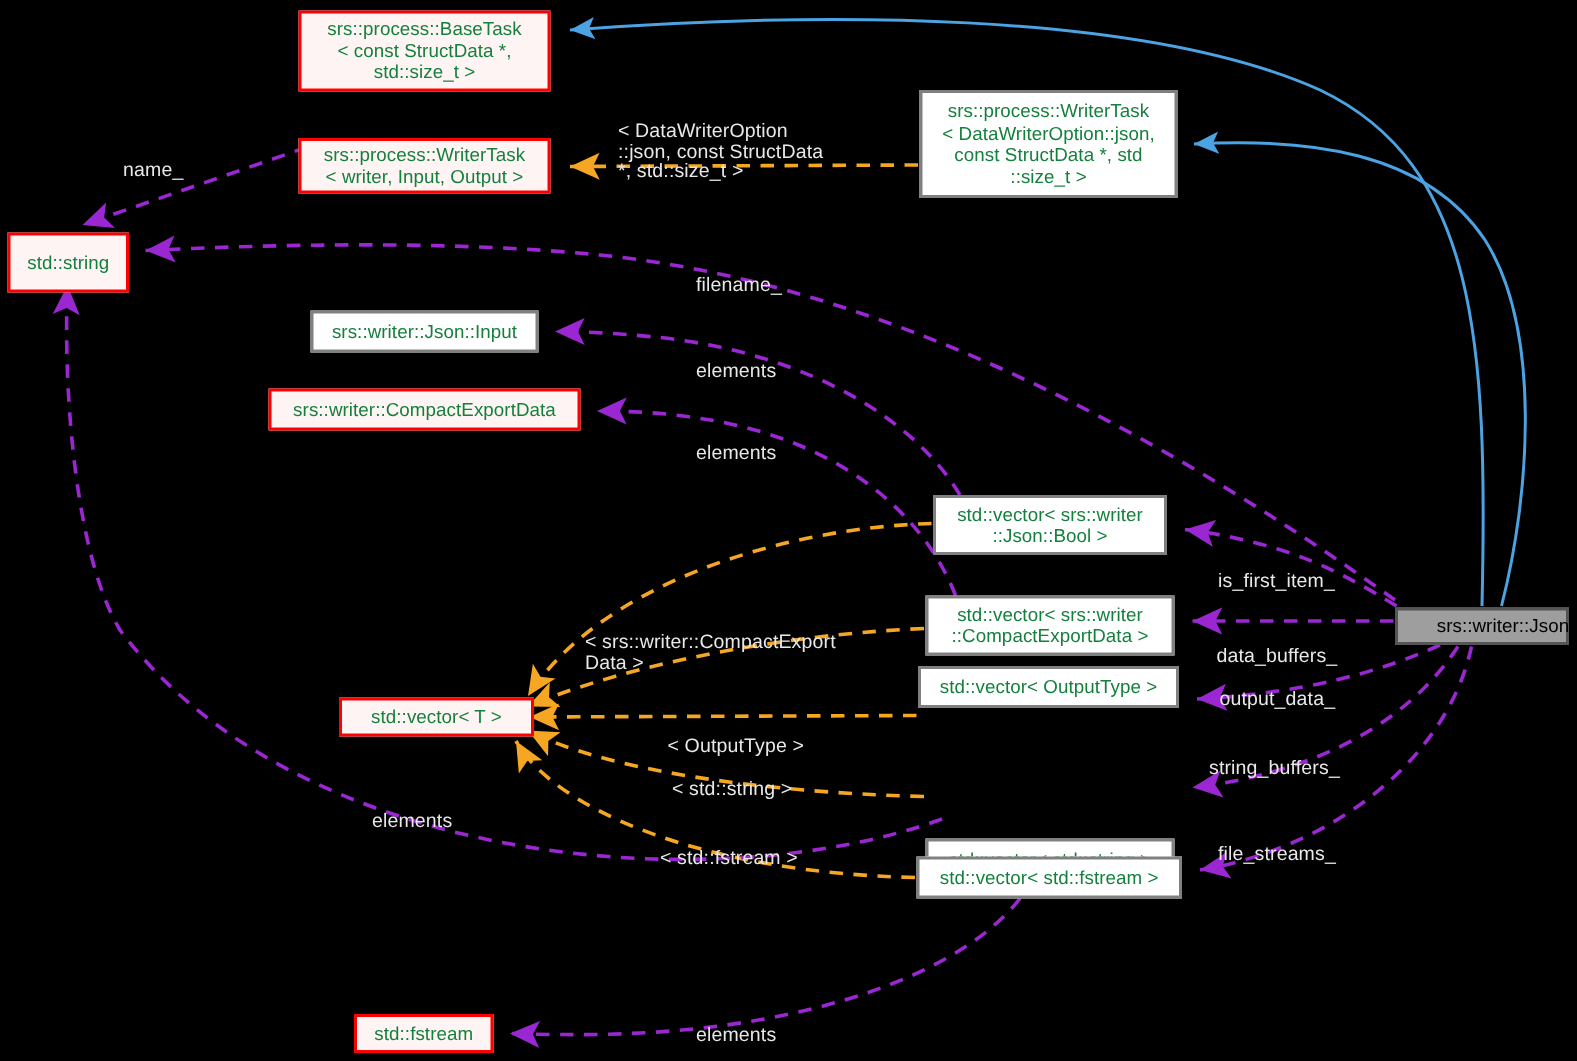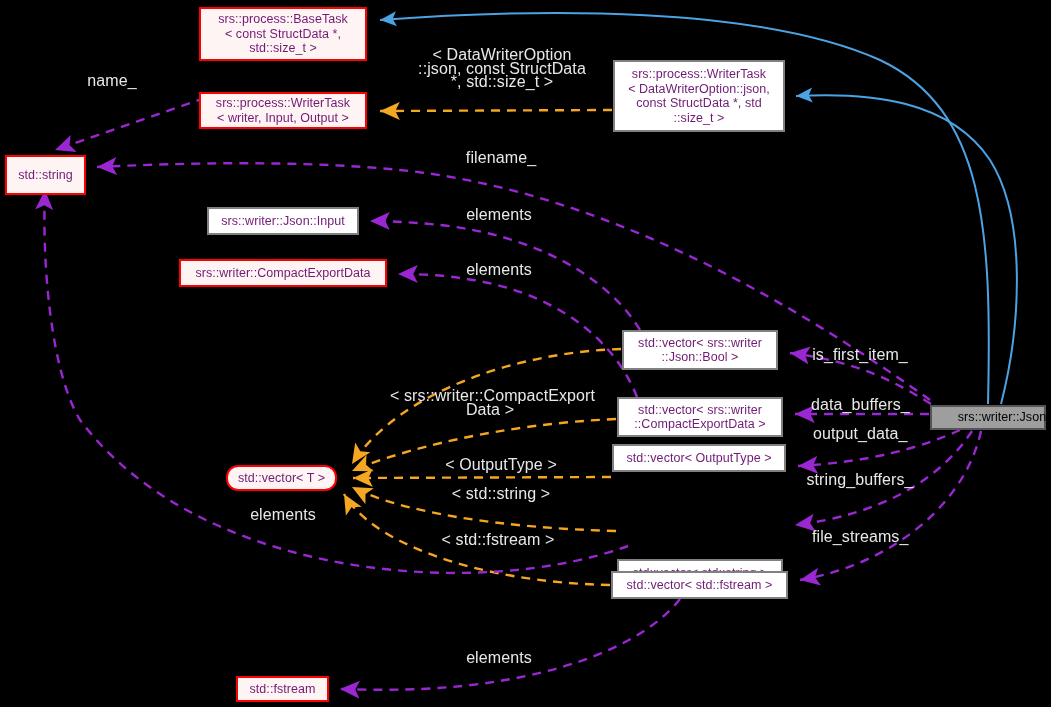--- a/index.html
+++ b/index.html
@@ -26,21 +26,21 @@
   }
   .node {
     position: absolute;
     box-sizing: border-box;
     display: flex;
     align-items: center;
     justify-content: center;
     text-align: center;
     font-size: 12.5px;
     line-height: 14.5px;
-    color: #701a75;
+    color: #15803d;
     white-space: pre;
     letter-spacing: 0.05px;
     cursor: pointer;
   }
   .node.red {
     border: 2px solid #FF0000;
     background: #FFF4F4;
   }
   .node.gray {
     border: 2px solid #808080;
@@ -48,26 +48,26 @@
   }
   .node.current {
     border: 2px solid #555555;
     background: #9E9E9E;
     color: #000000;
     padding-left: 28px;
   }
   .edge-label {
     position: absolute;
     color: #E8E8E8;
-    font-size: 16px;
+    font-size: 13px;
     line-height: 13.5px;
     white-space: pre;
-    text-align: center;
     pointer-events: none;
     letter-spacing: 0.1px;
+    margin-top: 32px;
   }
 </style>
 </head>
 <body>
 
 <div id="diagram">
 
   <svg id="edge-layer" viewBox="0 0 1051 707" width="1051" height="707" xmlns="http://www.w3.org/2000/svg">
     <defs>
       <marker id="arrow-blue" viewBox="0 0 12 10" refX="11" refY="5" markerWidth="9" markerHeight="8" orient="auto-start-reverse">
@@ -146,21 +146,21 @@
   <div class="node gray" style="left:207px;top:207px;width:152px;height:28px;">srs::writer::Json::Input</div>
 
   <div class="node red" style="left:179px;top:259px;width:208px;height:28px;">srs::writer::CompactExportData</div>
 
   <div class="node gray" style="left:622px;top:330px;width:156px;height:40px;">std::vector&lt; srs::writer
 ::Json::Bool &gt;</div>
 
   <div class="node gray" style="left:617px;top:397px;width:166px;height:40px;">std::vector&lt; srs::writer
 ::CompactExportData &gt;</div>
 
-  <div class="node red" style="left:226px;top:465px;width:111px;height:26px;border-radius:12px;">std::vector&lt; T &gt;</div>
+  <div class="node red" style="left:226px;top:465px;width:130px;height:26px;">std::vector&lt; T &gt;</div>
 
   <div class="node gray" style="left:612px;top:444px;width:174px;height:28px;">std::vector&lt; OutputType &gt;</div>
 
   <div class="node gray" style="left:617px;top:518px;width:166px;height:28px;margin-top:41px;">std::vector&lt; std::string &gt;</div>
 
   <div class="node gray" style="left:611px;top:571px;width:177px;height:28px;">std::vector&lt; std::fstream &gt;</div>
 
   <div class="node red" style="left:236px;top:676px;width:93px;height:26px;">std::fstream</div>
 
   <div class="node current" style="left:930px;top:405px;width:116px;height:25px;">srs::writer::Json</div>

